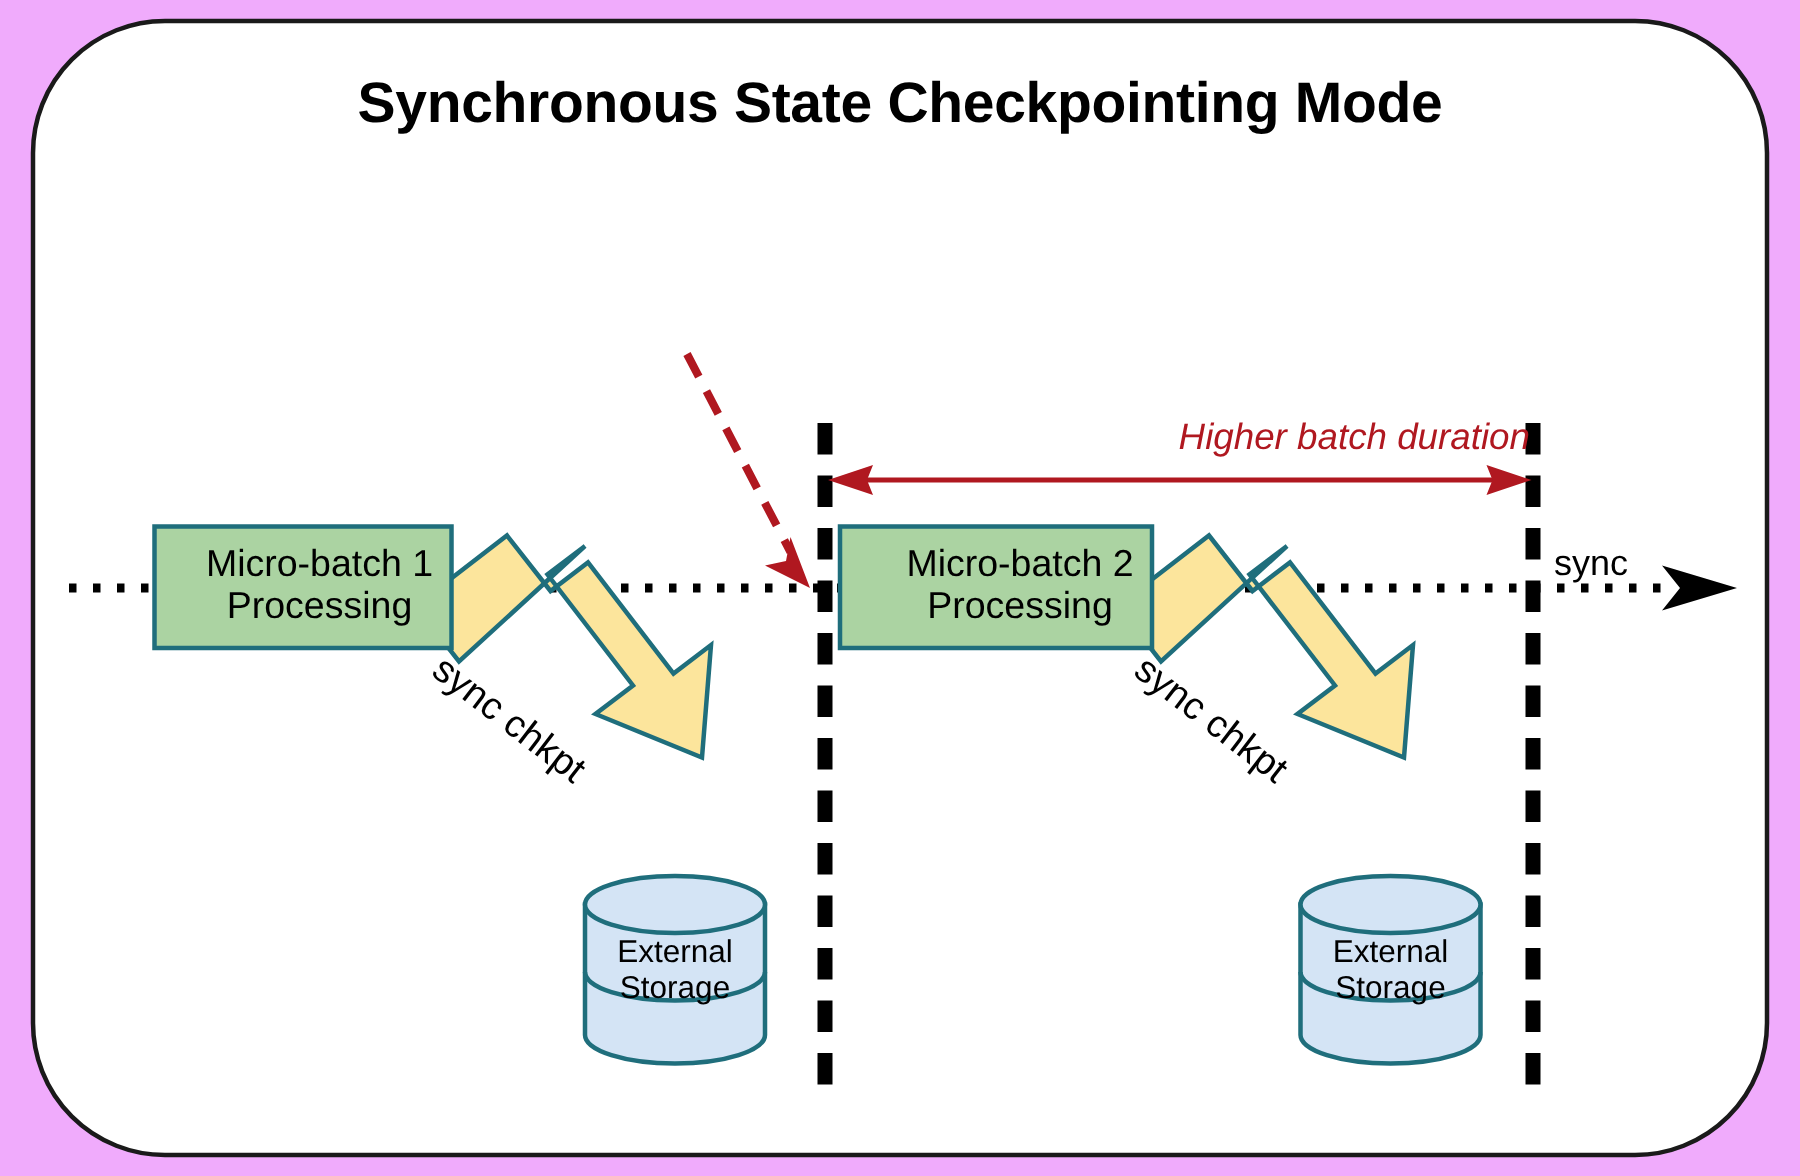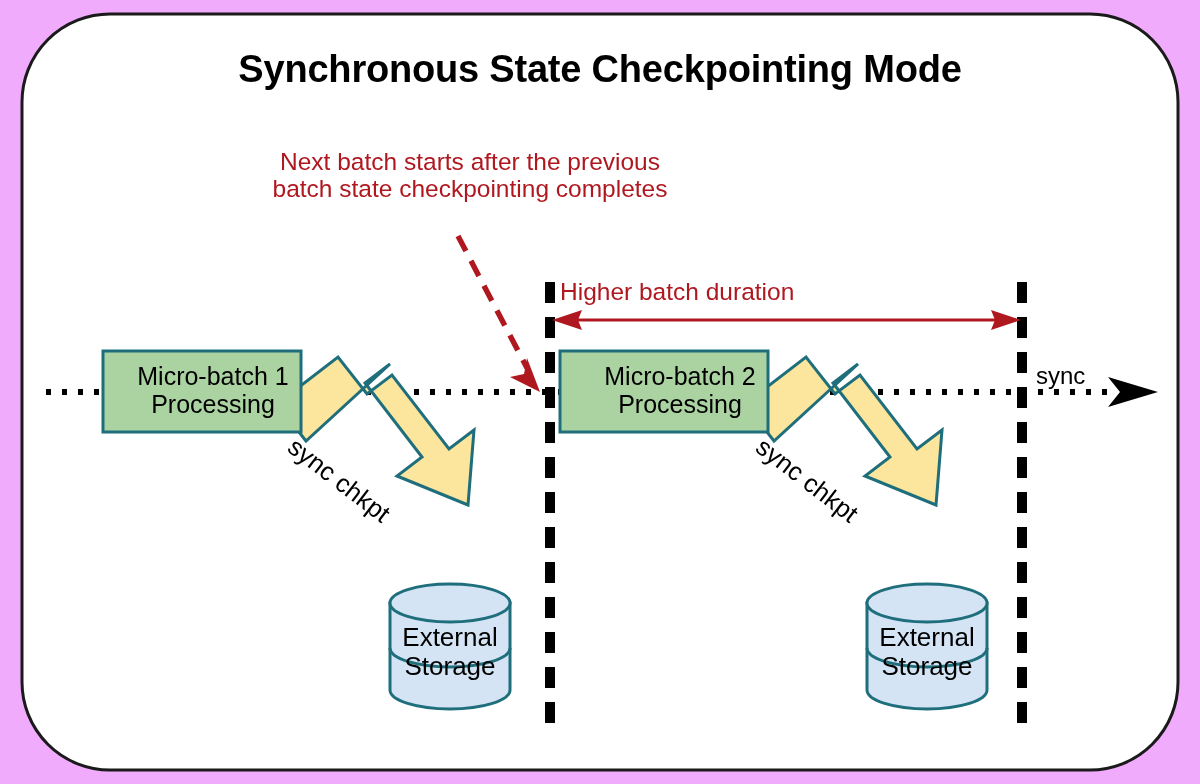--- a/index.html
+++ b/index.html
@@ -47,39 +47,40 @@
   }
   #annotation-next-batch {
     left: 150px;
     top: 148px;
     width: 640px;
   }
   #label-higher-batch-duration {
     left: 560px;
     top: 278px;
     width: 460px;
-    text-align: left;
+    text-align: right;
+    font-style: italic;
   }
   .box-label {
     font-size: 25px;
     color: #000000;
     text-align: center;
   }
   #batch-1-label {
     left: 114px;
     top: 362px;
     width: 198px;
   }
   #batch-2-label {
     left: 560px;
     top: 362px;
     width: 240px;
   }
   .storage-label {
-    font-size: 26px;
+    font-size: 21px;
     color: #000000;
     text-align: center;
   }
   #storage-1-label {
     left: 385px;
     top: 623px;
     width: 130px;
   }
   #storage-2-label {
     left: 862px;
@@ -180,22 +181,20 @@
     <g>
       <path d="M 867 603 L 867 690 A 60 19 0 0 0 987 690 L 987 603 Z" fill="#D4E4F5" stroke="#1F6E7C" stroke-width="3"></path>
       <ellipse cx="927" cy="603" rx="60" ry="19" fill="#D4E4F5" stroke="#1F6E7C" stroke-width="3"></ellipse>
       <path d="M 867 648 A 60 19 0 0 0 987 648" fill="none" stroke="#1F6E7C" stroke-width="3"></path>
     </g>
 
   </svg>
 
   <div class="txt" id="page-title">Synchronous State Checkpointing Mode</div>
 
-  <div class="txt annot-red" id="annotation-next-batch">Next batch starts after the previous
-batch state checkpointing completes</div>
 
   <div class="txt annot-red" id="label-higher-batch-duration">Higher batch duration</div>
 
   <div class="txt box-label" id="batch-1-label">Micro-batch 1
 Processing</div>
 
   <div class="txt box-label" id="batch-2-label">Micro-batch 2
 Processing</div>
 
   <div class="txt chkpt-label" id="chkpt-label-1">sync chkpt</div>

